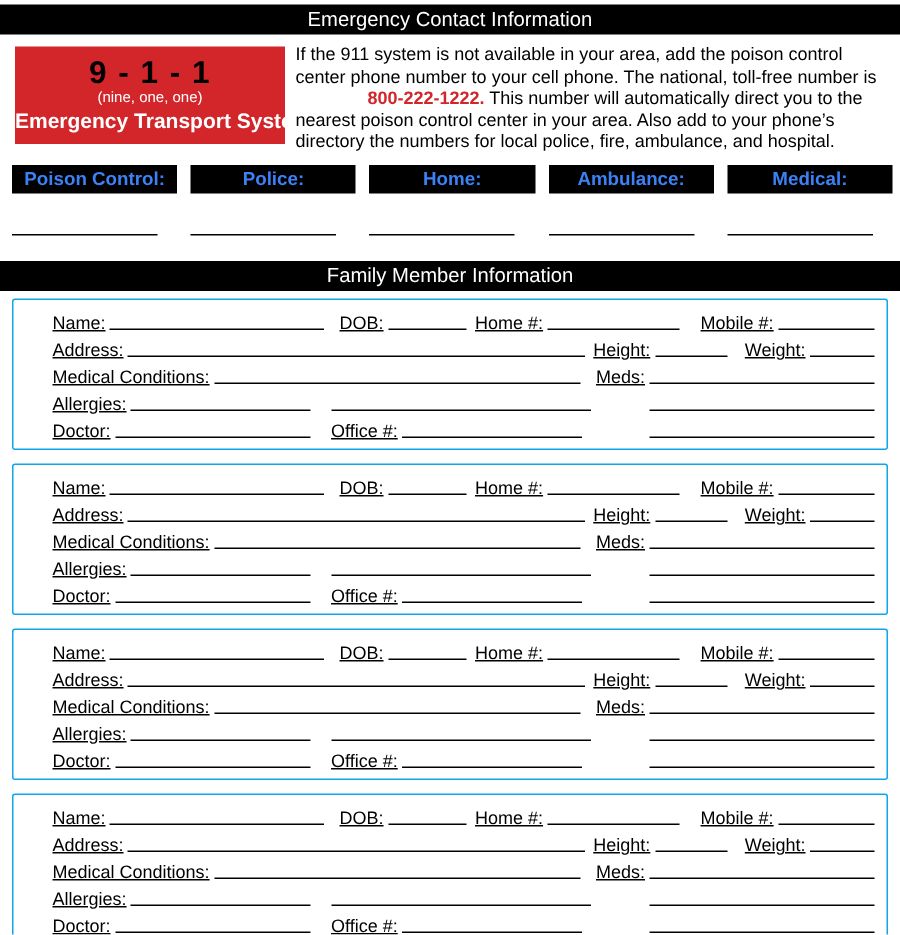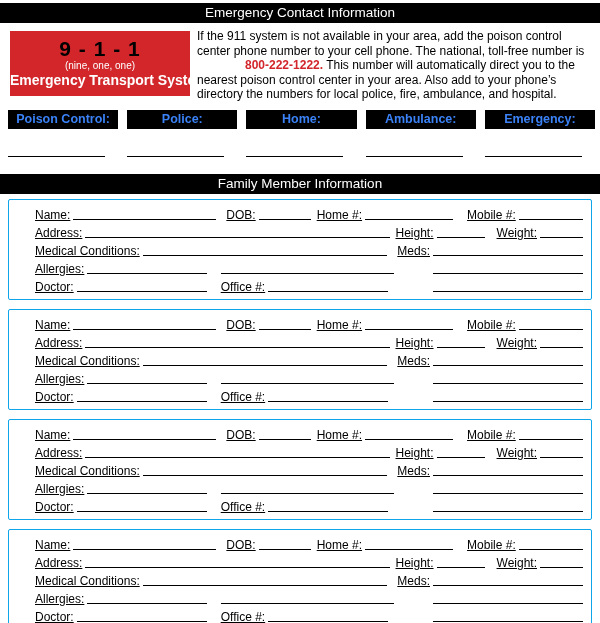--- a/index.html
+++ b/index.html
@@ -61,21 +61,21 @@
   <div class="contact-box">
       <span>Police:</span>
     </div>
   <div class="contact-box">
       <span>Home:</span>
     </div>
   <div class="contact-box">
       <span>Ambulance:</span>
     </div>
   <div class="contact-box">
-      <span>Emergency:</span>
+      <span>Medical:</span>
     </div>
 </div>
 
 <div class="contact-lines-row">
   <div class="contact-cell">
       <span class="contact-line"></span>
     </div>
   <div class="contact-cell">
       <span class="contact-line"></span>
     </div>

